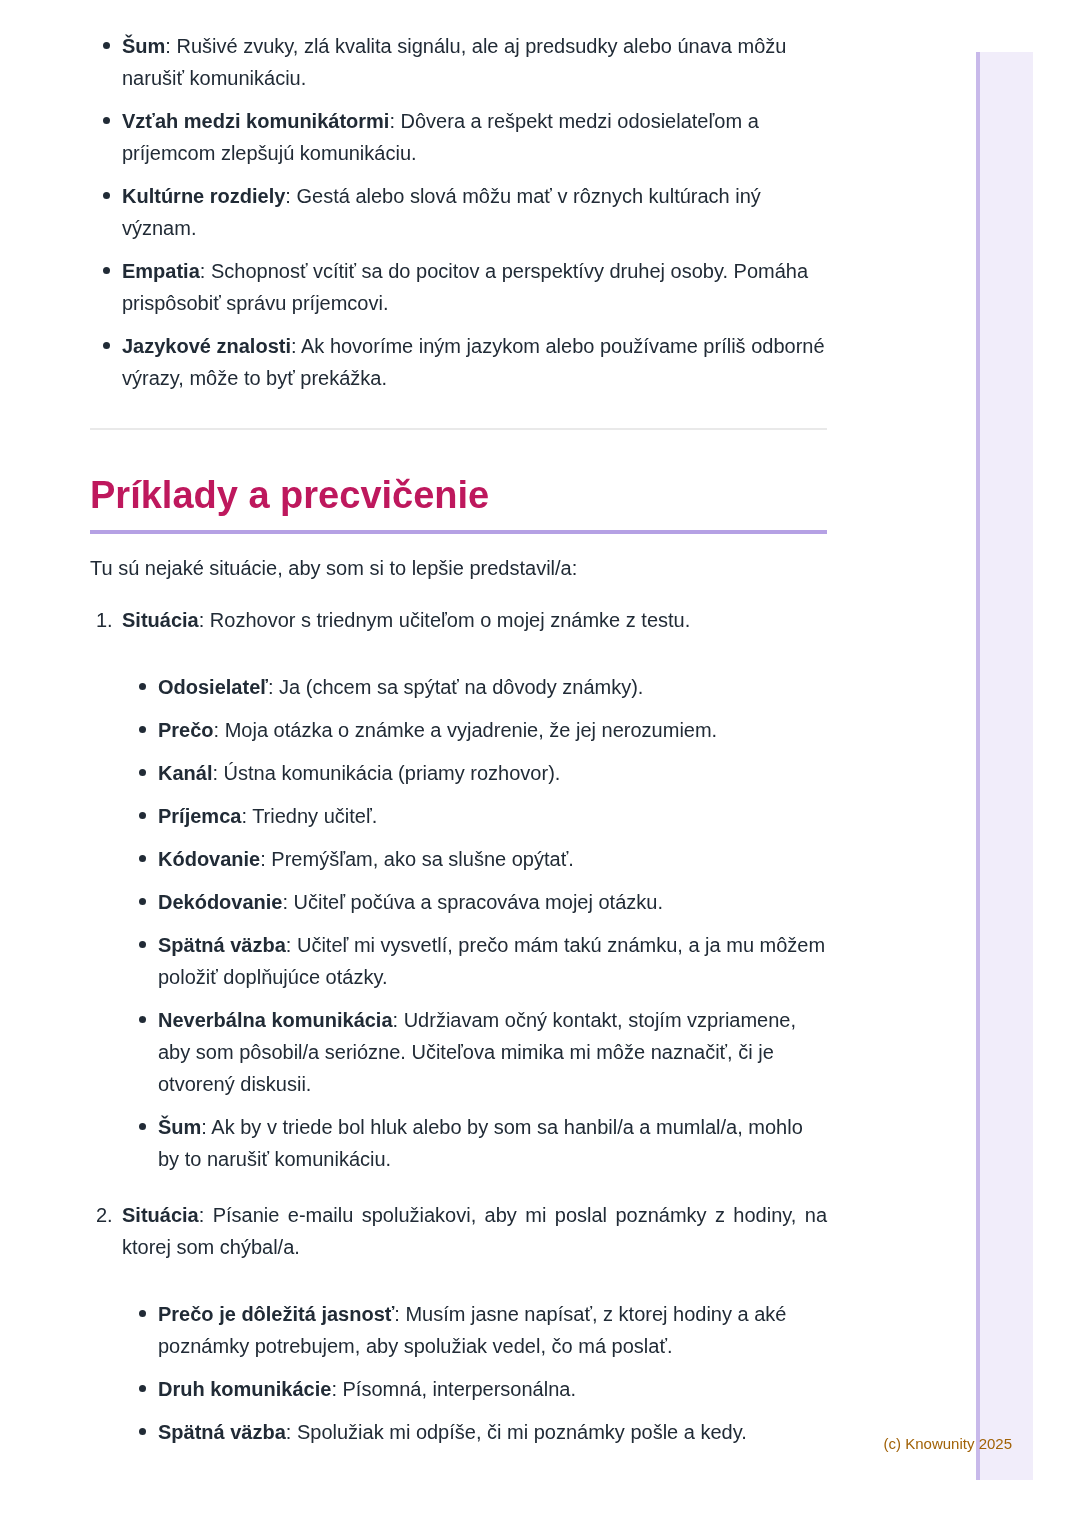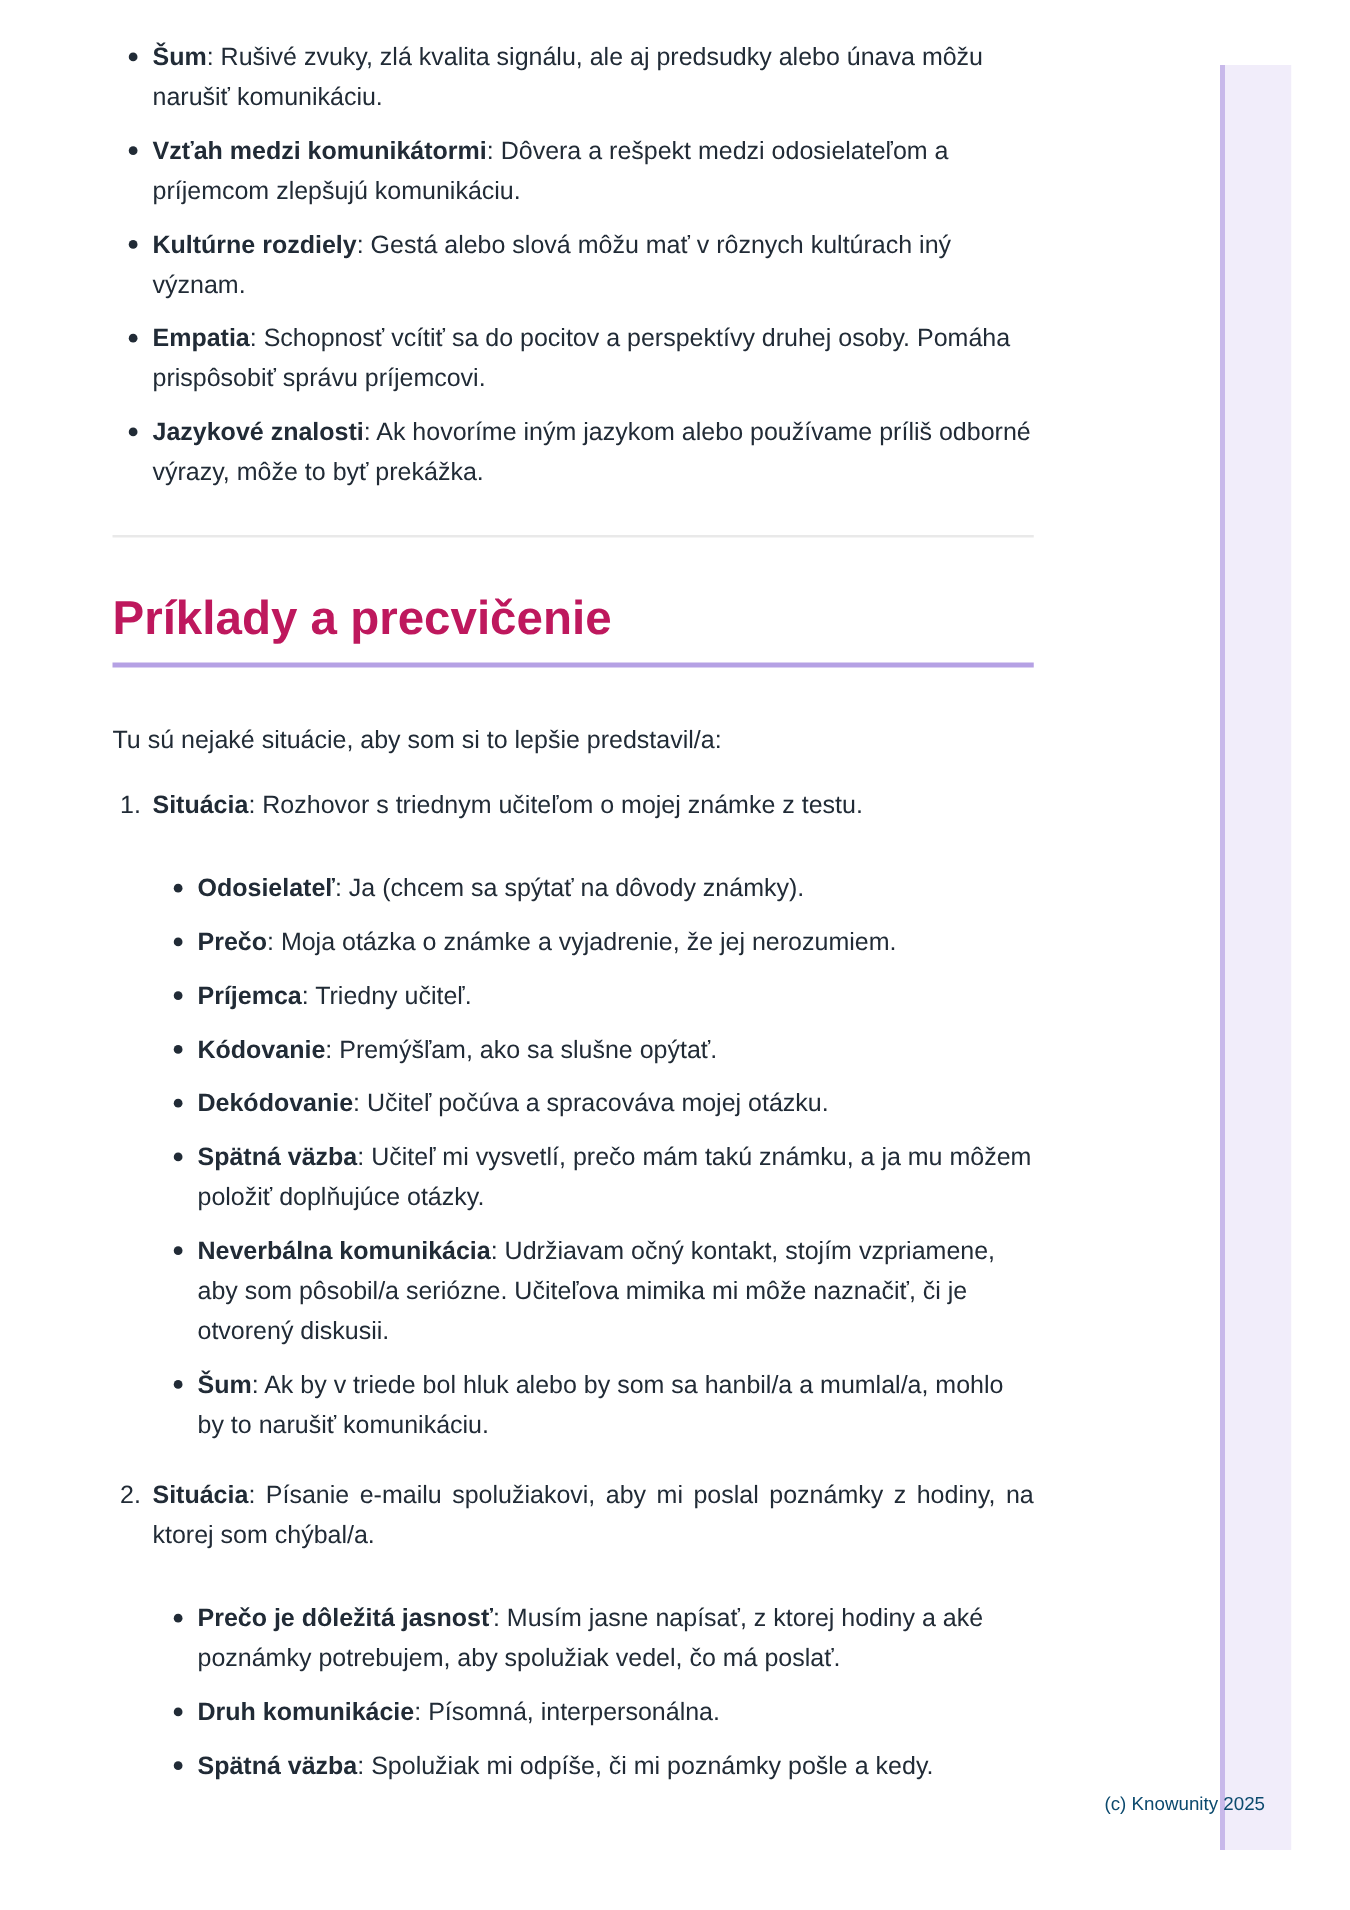--- a/index.html
+++ b/index.html
@@ -24,21 +24,21 @@
   }
 
   .divider{height:2px;background:#e9e9e9;margin-top:34px;}
 
   .section-title{
     margin-top:42px;font-size:38px;line-height:46px;font-weight:700;
     color:#be185d;letter-spacing:0px;
   }
   .title-underline{height:4px;background:#b5a1e4;margin-top:12px;}
 
-  .intro{margin-top:42px;font-size:20px;line-height:32px;}
+  .intro{margin-top:18px;font-size:20px;line-height:32px;}
 
   
   .situations{list-style:none;margin-top:20px;}
   .situations > li{margin-bottom:24px;}
   .sit-head{
     position:relative;padding-left:32px;font-size:20px;line-height:32px;
     text-align:justify;
   }
   .sit-num{position:absolute;left:6px;top:0;}
 
@@ -50,21 +50,21 @@
   }
 
   
   .side-strip{
     position:absolute;left:976px;top:52px;width:57px;height:1428px;
     background:#f1edfa;border-left:4px solid #c8b9ea;box-sizing:border-box;
     z-index:1;
   }
   .footer-note{
     position:absolute;right:68px;top:1434px;z-index:2;
-    font-size:15px;line-height:20px;color:#0c4a6e;
+    font-size:15px;line-height:20px;color:#a16207;
   }
 </style>
 </head>
 <body>
 
 <div class="side-strip"></div>
 
 <div class="content">
   <ul class="toplist" id="top-list">
       <li><span class="bullet-dot"></span><strong>Šum</strong><span>: Rušivé zvuky, zlá kvalita signálu, ale aj predsudky alebo únava môžu narušiť komunikáciu.</span></li>
@@ -80,20 +80,21 @@
   <div class="title-underline"></div>
 
   <p class="intro">Tu sú nejaké situácie, aby som si to lepšie predstavil/a:</p>
 
   <ol class="situations" id="situations">
       <li>
         <p class="sit-head"><span class="sit-num">1.</span><strong>Situácia</strong><span>: Rozhovor s triednym učiteľom o mojej známke z testu.</span></p>
         <ul class="points">
           <li><span class="bullet-dot"></span><strong>Odosielateľ</strong><span>: Ja (chcem sa spýtať na dôvody známky).</span></li>
           <li><span class="bullet-dot"></span><strong>Prečo</strong><span>: Moja otázka o známke a vyjadrenie, že jej nerozumiem.</span></li>
+          <li><span class="bullet-dot"></span><strong>Kanál</strong><span>: Ústna komunikácia (priamy rozhovor).</span></li>
           <li><span class="bullet-dot"></span><strong>Príjemca</strong><span>: Triedny učiteľ.</span></li>
           <li><span class="bullet-dot"></span><strong>Kódovanie</strong><span>: Premýšľam, ako sa slušne opýtať.</span></li>
           <li><span class="bullet-dot"></span><strong>Dekódovanie</strong><span>: Učiteľ počúva a spracováva mojej otázku.</span></li>
           <li><span class="bullet-dot"></span><strong>Spätná väzba</strong><span>: Učiteľ mi vysvetlí, prečo mám takú známku, a ja mu môžem položiť doplňujúce otázky.</span></li>
           <li><span class="bullet-dot"></span><strong>Neverbálna komunikácia</strong><span>: Udržiavam očný kontakt, stojím vzpriamene, aby som pôsobil/a seriózne. Učiteľova mimika mi môže naznačiť, či je otvorený diskusii.</span></li>
           <li><span class="bullet-dot"></span><strong>Šum</strong><span>: Ak by v triede bol hluk alebo by som sa hanbil/a a mumlal/a, mohlo by to narušiť komunikáciu.</span></li>
         </ul>
       </li>
       <li>
         <p class="sit-head"><span class="sit-num">2.</span><strong>Situácia</strong><span>: Písanie e-mailu spolužiakovi, aby mi poslal poznámky z hodiny, na ktorej som chýbal/a.</span></p>

